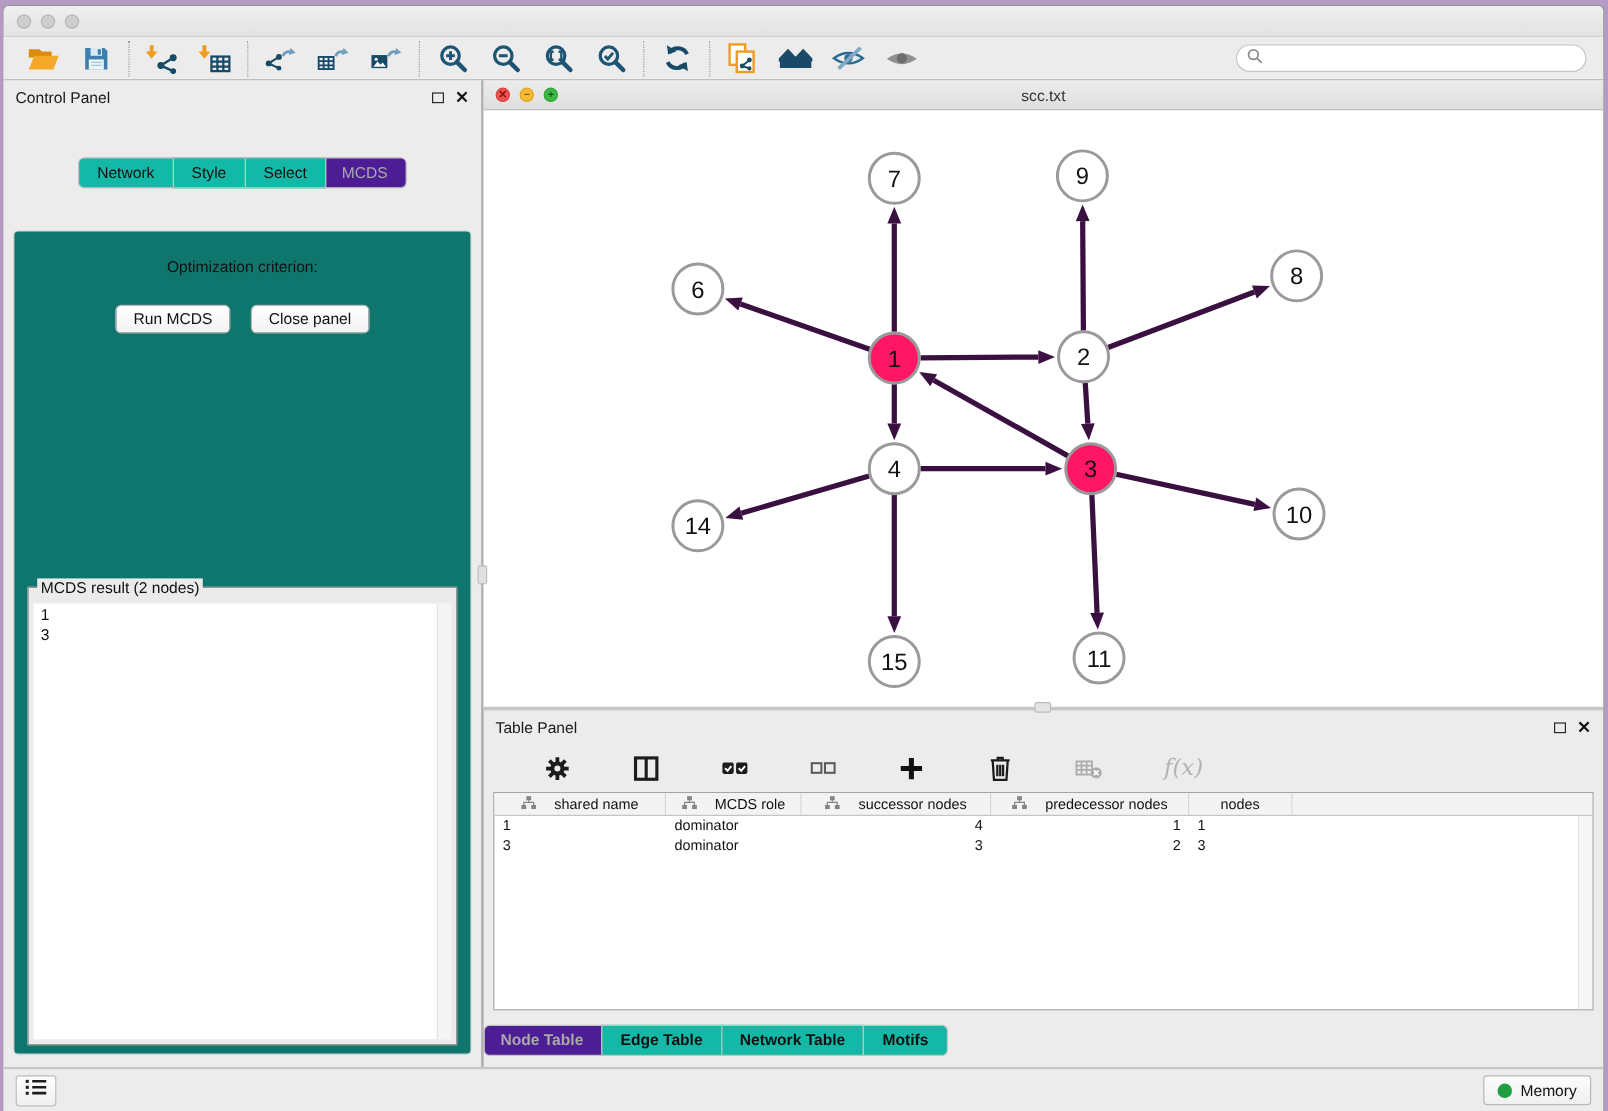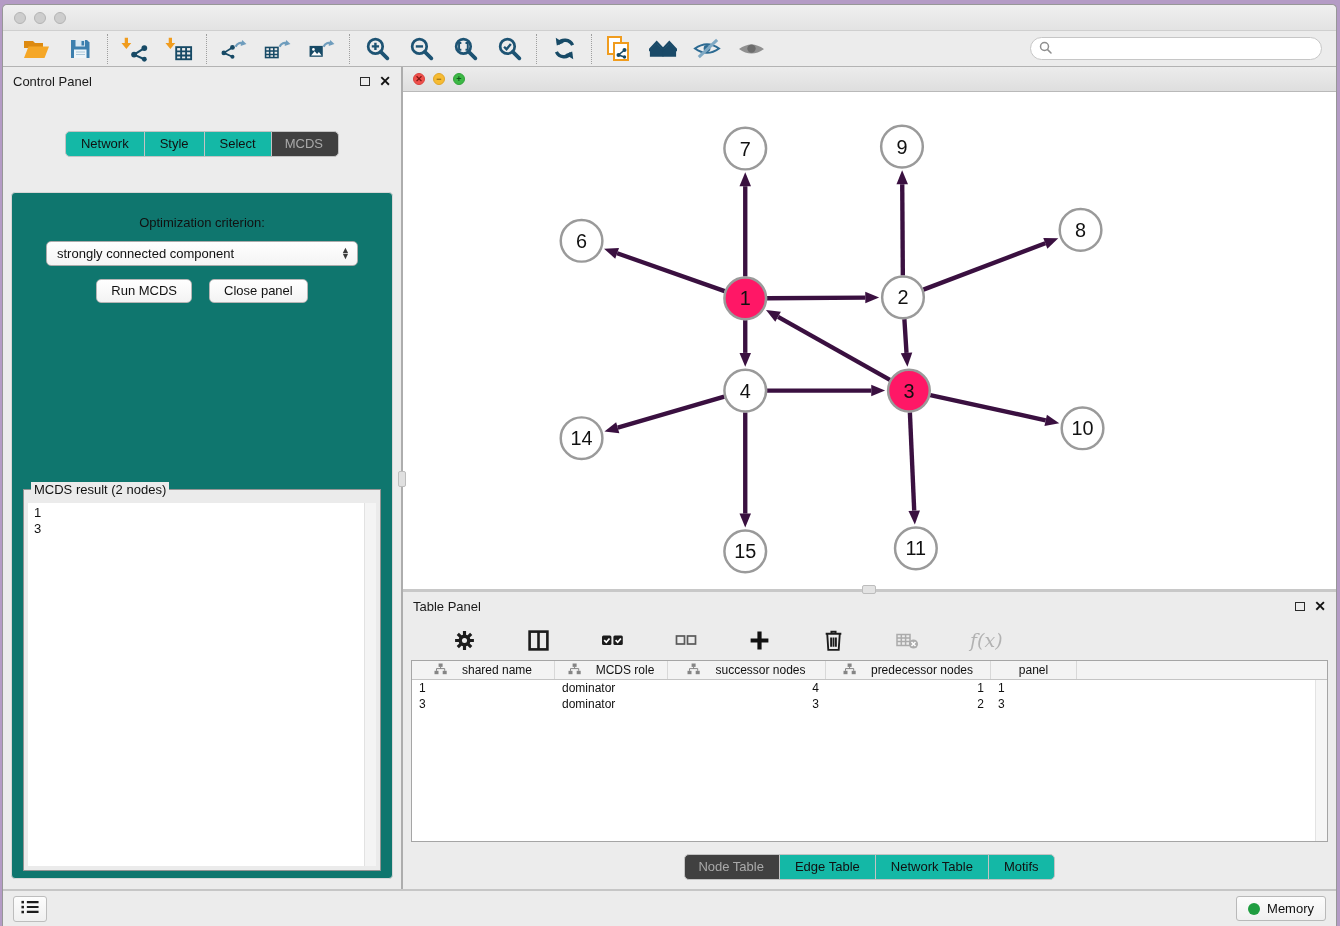--- a/index.html
+++ b/index.html
@@ -49,21 +49,21 @@
   .panel-controls { margin-left:auto; display:flex; gap:9px; align-items:center; }
   .float-icon { width:10px; height:9px; border:1.5px solid #2a2a2a; display:inline-block; }
   .close-icon { font-size:14px; font-weight:bold; color:#111; line-height:10px; cursor:pointer; }
   .cp-tabs { display:flex; justify-content:center; position:relative; z-index:2; }
   .tab {
     padding:4px 15px 5px; font-size:13px; background:#14b8a6;
     border:1px solid #c3c3c3; margin-left:-1px; cursor:pointer; color:#111; white-space:nowrap;
   }
   .tab:first-child { border-radius:5px 0 0 5px; margin-left:0; }
   .tab:last-child { border-radius:0 5px 5px 0; }
-  .tab.selected { background:#404040; color:#a9a9a9;padding-left:13px; }
+  .tab.selected { background:#4c1d95; color:#a9a9a9;padding-left:13px; }
   .cp-content {
     flex:1; margin:-1px 8px 10px 8px; background:#0f766e;
     border:1px solid #d6d6d6; border-radius:4px;
     display:flex; flex-direction:column; align-items:center; padding-top:22px; position:relative; min-height:0;
   }
   .opt-label { font-size:13px; color:#111; margin-bottom:11px; }
   .criterion-select {
     width:312px; height:25px; background:linear-gradient(#ffffff,#f4f4f4);
     border:1px solid #ababab; border-radius:5px; display:flex; align-items:center;
     padding:0 4px 0 10px; font-size:13px; color:#111; cursor:pointer;
@@ -103,21 +103,21 @@
   .tp-toolbar { height:40px; flex:0 0 40px; display:flex; align-items:center; gap:19px; padding:0 18px; }
   .tp-icon { display:flex; align-items:center; justify-content:center; cursor:pointer;margin-left:32px; }
   .tp-icon.disabled { cursor:default; }
   .fx { font-family:"DejaVu Serif", serif; font-style:italic; font-size:19px; color:#b2b2b2; }
   .tp-table { margin:0 8px; height:182px; flex:0 0 182px; background:#fff; border:1px solid #a5a5a5; position:relative; overflow:hidden; font-size:12px; }
   .tp-head { display:flex; height:19px; background:#f3f3f3; border-bottom:1px solid #c4c4c4; }
   .th-cell { display:flex; align-items:center; justify-content:center; gap:15px; border-right:1px solid #d8d8d8; color:#111; font-size:12px; }
   .tp-row { display:flex; height:16px; align-items:center; }
   .td-cell { padding:0 7px; color:#111; overflow:hidden; white-space:nowrap; }
   .tp-scrollbar { position:absolute; top:19px; right:0; bottom:0; width:12px; background:#f6f6f6; border-left:1px solid #e3e3e3; }
-  .tp-tabs { margin-top:auto; display:flex; justify-content:center; padding:8px 0 9px; }
+  .tp-tabs { margin-top:auto; display:flex; justify-content:flex-start; padding:8px 0 9px;font-weight:bold; }
   
   .status-bar { height:37px; flex:0 0 37px; background:#ececec; border-top:2px solid #c6c6c6; display:flex; align-items:center; padding:0 10px;text-align:right; }
   .list-btn { width:34px; height:26px; background:linear-gradient(#fdfdfd,#f0f0f0); border:1px solid #bdbdbd; border-radius:3px; display:flex; align-items:center; justify-content:center; cursor:pointer; }
   .memory-btn {
     margin-left:auto; display:flex; align-items:center; gap:7px; height:25px;
     padding:0 11px; background:linear-gradient(#fcfcfc,#f0f0f0);
     border:1px solid #b9b9b9; border-radius:3px; font-size:13px; color:#111; cursor:pointer;
   }
   .mem-dot { width:12px; height:12px; border-radius:50%; }
 </style>
@@ -312,27 +312,20 @@
         </span>
       </div>
       <div class="cp-tabs" id="cp-tabs">
           <div class="tab">Network</div>
           <div class="tab">Style</div>
           <div class="tab">Select</div>
           <div class="tab selected">MCDS</div>
         </div>
       <div class="cp-content">
         <div class="opt-label">Optimization criterion:</div>
-        <div class="criterion-select">
-          <span>strongly connected component</span>
-          <span class="stepper">
-              <span>▲</span>
-              <span>▼</span>
-            </span>
-        </div>
         <div class="cp-buttons">
           <button class="cp-btn">Run MCDS</button>
           <button class="cp-btn">Close panel</button>
         </div>
         <div class="result-fieldset">
           <span class="result-legend">MCDS result (2 nodes)</span>
           <div class="result-area" id="result-area">
             <div>1</div>
               <div>3</div>
               <div class="result-scrollbar"></div>
@@ -341,20 +334,21 @@
       </div>
     </div>
 
     <div class="right-col">
       <div class="net-titlebar">
         <div class="net-traffic">
           <span class="ntl red">✕</span>
           <span class="ntl yellow">−</span>
           <span class="ntl green">+</span>
         </div>
+        <div class="net-title">scc.txt</div>
       </div>
       <div class="net-canvas">
         <svg id="graph-svg" viewBox="0 0 930 501" preserveAspectRatio="xMinYMin meet" width="100%" height="100%">
             <g>
               <line x1="345" y1="186" x2="345" y2="95" stroke="#3a1040" stroke-width="4.4"></line>
               <polygon points="345,81 350.8,95 339.2,95" fill="#3a1040"></polygon>
             </g>
             <g>
               <line x1="324.2449403778676" y1="200.7042820722201" x2="215.8496484382287" y2="162.60169460252888" stroke="#3a1040" stroke-width="4.4"></line>
               <polygon points="202.64188322414446,157.9589650121235 217.77306498282522,157.12990615669398 213.9262318936322,168.07348304836378" fill="#3a1040"></polygon>
@@ -567,21 +561,21 @@
                     <g fill="#858585">
                       <rect x="4.6" y="0.5" width="4" height="3.4"></rect>
                       <rect x="0.5" y="7.8" width="4" height="3.4"></rect>
                       <rect x="8.7" y="7.8" width="4" height="3.4"></rect>
                     </g>
                     <path d="M6.6 3.9v1.7M2.5 7.8V5.6h8.2v2.2" stroke="#858585" fill="none"></path>
                   </svg></span>
                 <span>predecessor nodes</span>
               </div>
               <div class="th-cell" style="width: 86px; flex: 0 0 86px;">
-                <span>panel</span>
+                <span>nodes</span>
               </div>
             </div>
           <div id="tp-body">
               <div class="tp-row">
                 <div class="td-cell" style="width: 143px; flex: 0 0 143px; text-align: left;">1</div>
                 <div class="td-cell" style="width: 113px; flex: 0 0 113px; text-align: left;">dominator</div>
                 <div class="td-cell" style="width: 158px; flex: 0 0 158px; text-align: right;">4</div>
                 <div class="td-cell" style="width: 165px; flex: 0 0 165px; text-align: right;">1</div>
                 <div class="td-cell" style="width: 86px; flex: 0 0 86px; text-align: left;">1</div>
               </div>

